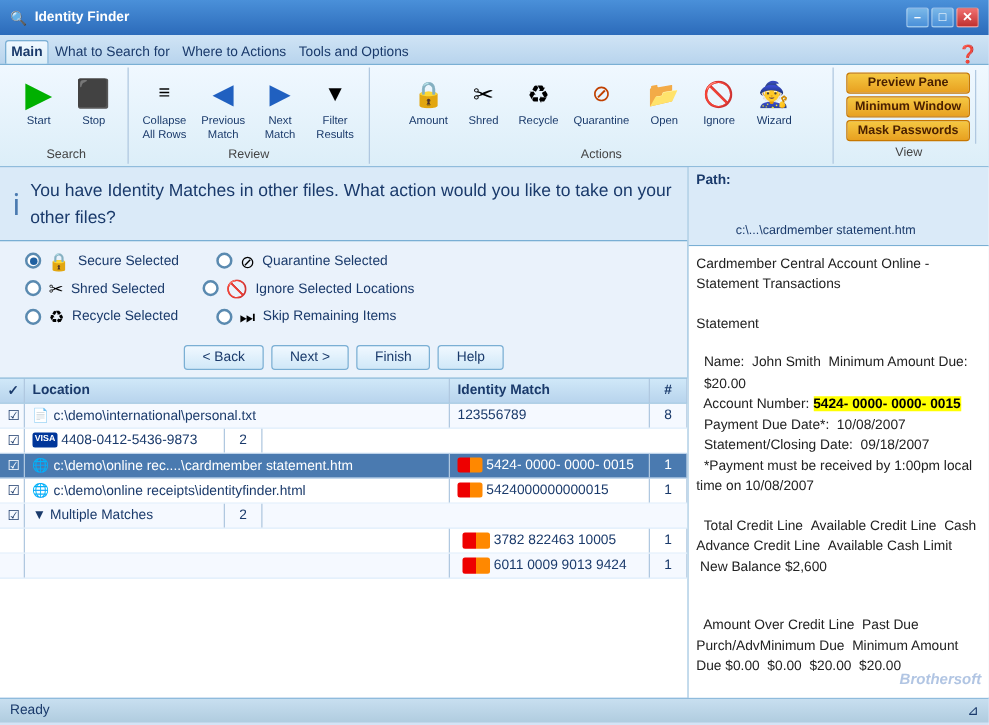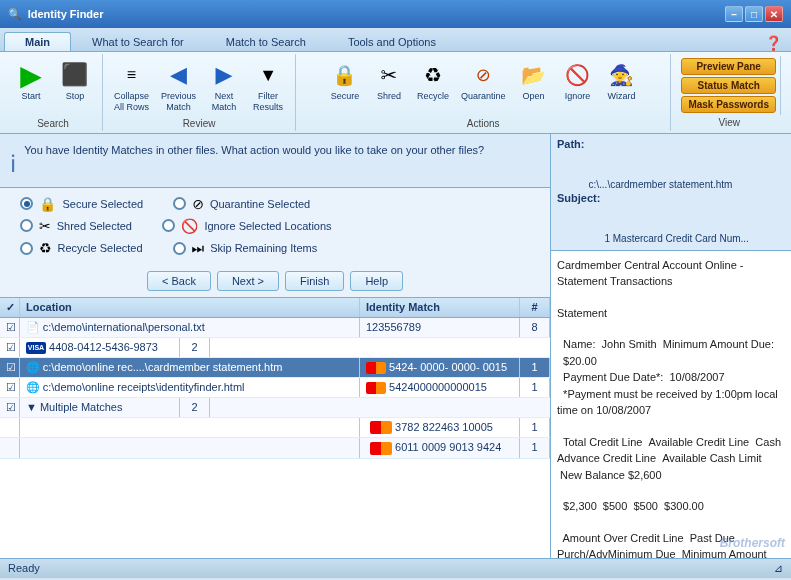--- a/index.html
+++ b/index.html
@@ -10,21 +10,21 @@
       background: linear-gradient(to bottom, #4a90d9, #2c6bba);
       height: 28px; display: flex; align-items: center; justify-content: space-between; padding: 0 8px;
       color: white; font-size: 12px; font-weight: bold;
     }
     .title-bar-left { display: flex; align-items: center; gap: 6px; }
     .title-bar-right { display: flex; gap: 2px; }
     .title-btn { width: 18px; height: 16px; border: 1px solid rgba(255,255,255,0.4); background: linear-gradient(to bottom, #7ab8e8, #4a90d9); color: white; font-size: 10px; display: flex; align-items: center; justify-content: center; cursor: pointer; border-radius: 2px; }
 
     
     .ribbon-tabs { background: linear-gradient(to bottom, #d0e4f5, #b8d4ed); display: flex; align-items: flex-end; padding: 0 4px; border-bottom: 1px solid #7aafd4; height: 24px; }
-    .ribbon-tab { padding: 3px 20px; font-size: 11px; color: #1a3a6b; cursor: pointer; border: 1px solid transparent; border-bottom: none; border-radius: 3px 3px 0 0; }
+    .ribbon-tab { padding: 3px 4px; font-size: 11px; color: #1a3a6b; cursor: pointer; border: 1px solid transparent; border-bottom: none; border-radius: 3px 3px 0 0; }
     .ribbon-tab.active { background: linear-gradient(to bottom, #f0f8ff, #dceef8); border-color: #7aafd4; font-weight: bold; }
 
     
     .ribbon { background: linear-gradient(to bottom, #f0f8ff, #dceef8); border-bottom: 1px solid #7aafd4; display: flex; padding: 2px 4px; min-height: 80px; }
     .ribbon-group { display: flex; flex-direction: column; align-items: center; border-right: 1px solid #b0c8e0; padding: 2px 6px; min-width: 40px; }
     .ribbon-group-items { display: flex; gap: 2px; align-items: flex-start; flex: 1; }
     .ribbon-group-label { font-size: 10px; color: #444; margin-top: 2px; text-align: right; }
     .ribbon-btn { display: flex; flex-direction: column; align-items: center; padding: 2px 4px; cursor: pointer; border: 1px solid transparent; border-radius: 2px; min-width: 34px; }
     .ribbon-btn .icon { width: 32px; height: 32px; display: flex; align-items: center; justify-content: center; font-size: 20px; }
     .ribbon-btn .label { font-size: 9px; color: #1a3a6b; text-align: center; line-height: 1.2; }
@@ -35,21 +35,21 @@
 
     
     .main-content { display: flex; height: calc(580px - 28px - 24px - 84px - 20px); }
 
     
     .left-panel { flex: 1; display: flex; flex-direction: column; background: #eaf2fb; border-right: 1px solid #7aafd4; overflow: hidden; }
 
     
     .message-box { background: #daeaf8; border-bottom: 1px solid #7aafd4; padding: 8px 10px; display: flex; gap: 8px; }
     .message-icon { font-size: 24px; color: #4a7ab0; margin-top: 4px; }
-    .message-text { font-size: 11px; color: #1a3a6b; line-height: 1.5; }
+    .message-text { font-size: 14px; color: #1a3a6b; line-height: 1.5; }
 
     
     .options-area { padding: 8px 20px; display: flex; flex-direction: column; gap: 6px; }
     .option-row { display: flex; gap: 30px; }
     .option-item { display: flex; align-items: center; gap: 6px; cursor: pointer; }
     .radio { width: 13px; height: 13px; border-radius: 50%; border: 2px solid #5a8ab0; background: white; display: flex; align-items: center; justify-content: center; }
     .radio.selected::after { content: ''; width: 6px; height: 6px; background: #2060a0; border-radius: 50%; }
     .option-icon { font-size: 14px; }
     .option-label { color: #1a3a6b; }
 
@@ -99,21 +99,21 @@
   <div class="title-bar-right">
     <div class="title-btn">–</div>
     <div class="title-btn">□</div>
     <div class="title-btn" style="background: linear-gradient(to bottom, #f07070, #c03030);">✕</div>
   </div>
 </div>
 
 <div class="ribbon-tabs">
   <div class="ribbon-tab active">Main</div>
   <div class="ribbon-tab">What to Search for</div>
-  <div class="ribbon-tab">Match to Search</div>
+  <div class="ribbon-tab">Where to Actions</div>
   <div class="ribbon-tab">Tools and Options</div>
   <div style="flex:1; display:flex; justify-content:flex-end; align-items:center; padding-right:4px;">
     <span style="color:#4a7ab0; font-size:14px; font-weight:bold; cursor:pointer;">❓</span>
   </div>
 </div>
 
 <div class="ribbon">
 
   <div class="ribbon-group">
     <div class="ribbon-group-items">
@@ -148,21 +148,21 @@
         <div class="label">Filter<br>Results</div>
       </div>
     </div>
     <div class="ribbon-group-label">Review</div>
   </div>
 
   <div class="ribbon-group" style="flex:1;">
     <div class="ribbon-group-items" style="flex-wrap:wrap; justify-content:center;">
       <div class="ribbon-btn">
         <div class="icon" style="font-size:20px;">🔒</div>
-        <div class="label">Secure</div>
+        <div class="label">Amount</div>
       </div>
       <div class="ribbon-btn">
         <div class="icon" style="font-size:20px;">✂</div>
         <div class="label">Shred</div>
       </div>
       <div class="ribbon-btn">
         <div class="icon" style="font-size:20px;">♻</div>
         <div class="label">Recycle</div>
       </div>
       <div class="ribbon-btn">
@@ -181,21 +181,21 @@
         <div class="icon" style="font-size:20px;">🧙</div>
         <div class="label">Wizard</div>
       </div>
     </div>
     <div class="ribbon-group-label">Actions</div>
   </div>
 
   <div class="ribbon-group" style="border-right:none;">
     <div class="view-panel">
       <button class="view-btn">Preview Pane</button>
-      <button class="view-btn">Status Match</button>
+      <button class="view-btn">Minimum Window</button>
       <button class="view-btn">Mask Passwords</button>
     </div>
     <div class="ribbon-group-label">View</div>
   </div>
 </div>
 
 <div class="main-content">
 
   <div class="left-panel">
 
@@ -307,38 +307,35 @@
       </div>
     </div>
   </div>
 
   <div class="right-panel">
     <div class="right-header">
       <div class="right-header-row">
         <span class="right-label">Path:</span>
         <span class="right-value">c:\...\cardmember statement.htm</span>
       </div>
-      <div class="right-header-row">
-        <span class="right-label">Subject:</span>
-        <span class="right-value">1 Mastercard Credit Card Num...</span>
-      </div>
     </div>
     <div class="right-content">
       <div>Cardmember Central Account Online - Statement Transactions</div>
       <br>
       <div>Statement</div>
       <br>
       <div>&nbsp; Name: &nbsp;John Smith &nbsp;Minimum Amount Due:</div>
       <div>&nbsp; $20.00</div>
+      <div>&nbsp; Account Number: <span class="highlight-yellow">5424- 0000- 0000- 0015</span></div>
       <div>&nbsp; Payment Due Date*: &nbsp;10/08/2007</div>
+      <div>&nbsp; Statement/Closing Date: &nbsp;09/18/2007</div>
       <div>&nbsp; *Payment must be received by 1:00pm local time on 10/08/2007</div>
       <br>
       <div>&nbsp; Total Credit Line &nbsp;Available Credit Line &nbsp;Cash Advance Credit Line &nbsp;Available Cash Limit &nbsp;New Balance $2,600</div>
       <br>
-      <div>&nbsp; $2,300 &nbsp;$500 &nbsp;$500 &nbsp;$300.00</div>
       <br>
       <div>&nbsp; Amount Over Credit Line &nbsp;Past Due Purch/AdvMinimum Due &nbsp;Minimum Amount Due $0.00 &nbsp;$0.00 &nbsp;$20.00 &nbsp;$20.00</div>
       <div class="watermark">Brothersoft</div>
     </div>
   </div>
 </div>
 
 <div class="status-bar">
   <span>Ready</span>
   <span>⊿</span>

